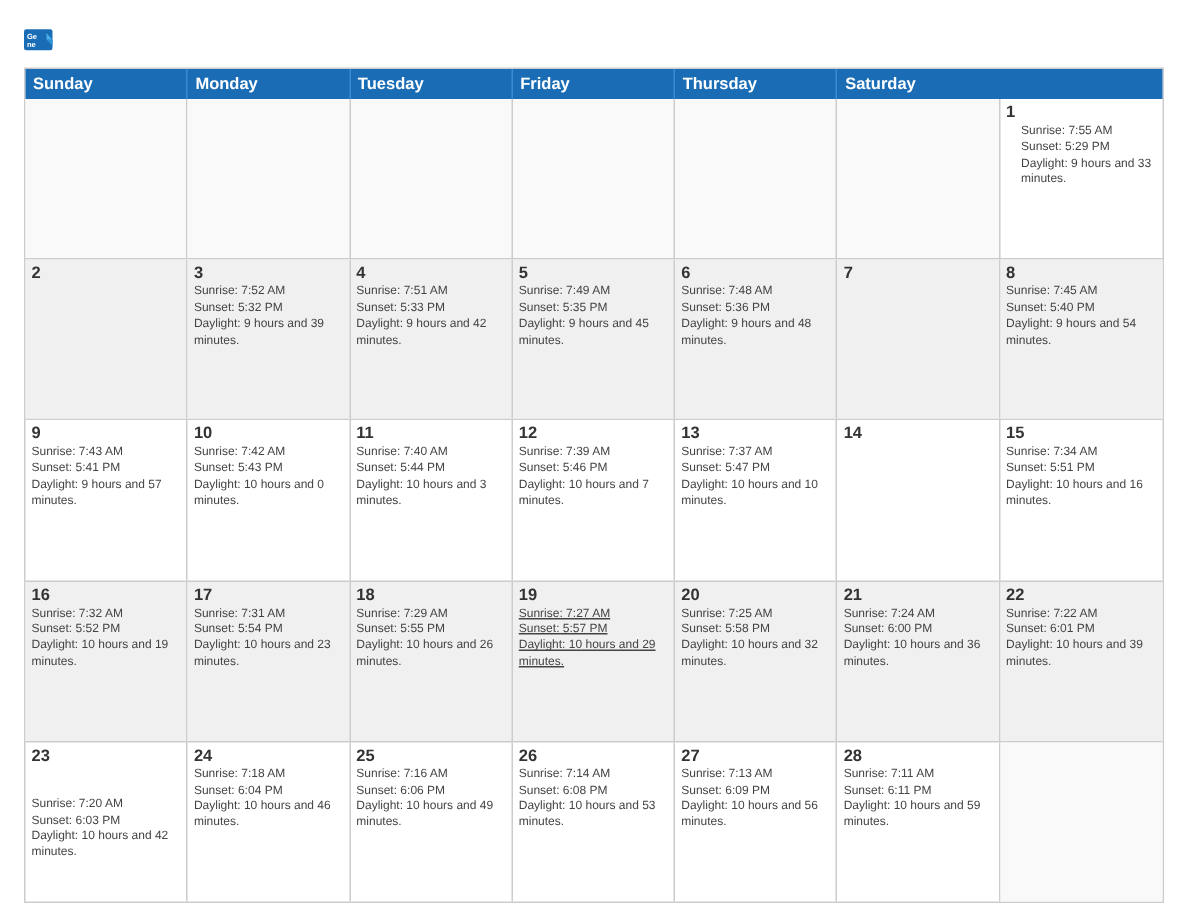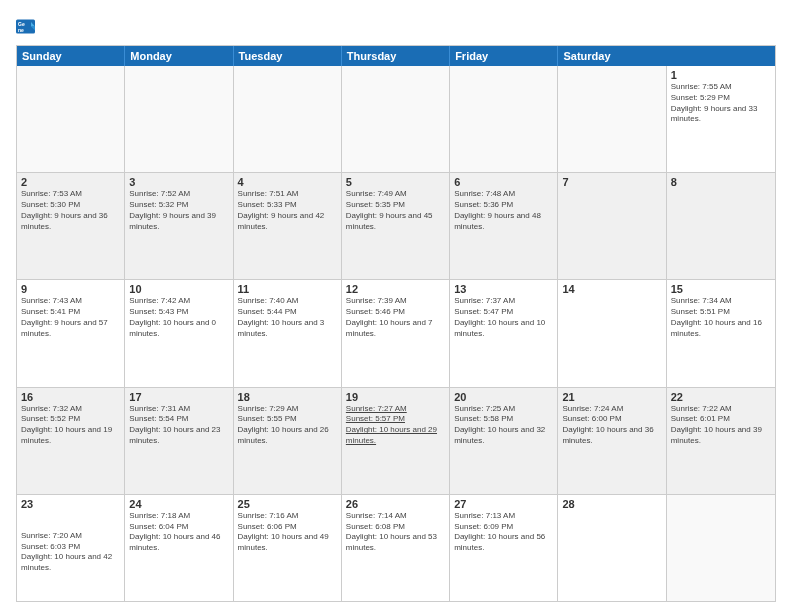--- a/index.html
+++ b/index.html
@@ -132,45 +132,42 @@
       <div class="main-title"></div>
       <div class="subtitle"></div>
     </div>
   </div>
 
   <div class="calendar">
     <div class="cal-header">
     <div class="cal-header-cell">Sunday</div>
         <div class="cal-header-cell">Monday</div>
         <div class="cal-header-cell">Tuesday</div>
+        <div class="cal-header-cell">Friday</div>
         <div class="cal-header-cell">Thursday</div>
-        <div class="cal-header-cell">Friday</div>
         <div class="cal-header-cell">Saturday</div>
       </div>
     <div class="cal-body">
     <div class="cal-row">
           <div class="cal-cell empty"></div>
           <div class="cal-cell empty"></div>
           <div class="cal-cell empty"></div>
           <div class="cal-cell empty"></div>
           <div class="cal-cell empty"></div>
           <div class="cal-cell empty"></div>
           <div class="cal-cell">
             <span class="day-num">1</span>
-            <div class="day-info" style="white-space: pre-line;">Sunrise: 7:55 AM
+            <div class="day-info" style="white-space: pre-line; margin-left: 10px;">Sunrise: 7:55 AM
 Sunset: 5:29 PM
 Daylight: 9 hours and 33 minutes.</div>
           </div>
         </div>
         <div class="cal-row">
           <div class="cal-cell shaded">
             <span class="day-num">2</span>
-            <div class="day-info" style="white-space: pre-line;">Sunrise: 7:53 AM
-Sunset: 5:30 PM
-Daylight: 9 hours and 36 minutes.</div>
           </div>
           <div class="cal-cell shaded">
             <span class="day-num">3</span>
             <div class="day-info" style="white-space: pre-line;">Sunrise: 7:52 AM
 Sunset: 5:32 PM
 Daylight: 9 hours and 39 minutes.</div>
           </div>
           <div class="cal-cell shaded">
             <span class="day-num">4</span>
             <div class="day-info" style="white-space: pre-line;">Sunrise: 7:51 AM
@@ -187,20 +184,23 @@
             <span class="day-num">6</span>
             <div class="day-info" style="white-space: pre-line;">Sunrise: 7:48 AM
 Sunset: 5:36 PM
 Daylight: 9 hours and 48 minutes.</div>
           </div>
           <div class="cal-cell shaded">
             <span class="day-num">7</span>
           </div>
           <div class="cal-cell shaded">
             <span class="day-num">8</span>
+            <div class="day-info" style="white-space: pre-line;">Sunrise: 7:45 AM
+Sunset: 5:40 PM
+Daylight: 9 hours and 54 minutes.</div>
           </div>
         </div>
         <div class="cal-row">
           <div class="cal-cell">
             <span class="day-num">9</span>
             <div class="day-info" style="white-space: pre-line;">Sunrise: 7:43 AM
 Sunset: 5:41 PM
 Daylight: 9 hours and 57 minutes.</div>
           </div>
           <div class="cal-cell">
@@ -307,18 +307,21 @@
 Daylight: 10 hours and 53 minutes.</div>
           </div>
           <div class="cal-cell">
             <span class="day-num">27</span>
             <div class="day-info" style="white-space: pre-line;">Sunrise: 7:13 AM
 Sunset: 6:09 PM
 Daylight: 10 hours and 56 minutes.</div>
           </div>
           <div class="cal-cell">
             <span class="day-num">28</span>
+            <div class="day-info" style="white-space: pre-line;">Sunrise: 7:11 AM
+Sunset: 6:11 PM
+Daylight: 10 hours and 59 minutes.</div>
           </div>
           <div class="cal-cell empty"></div>
         </div>
       </div>
   </div>
 </div>
 
 </body></html>

